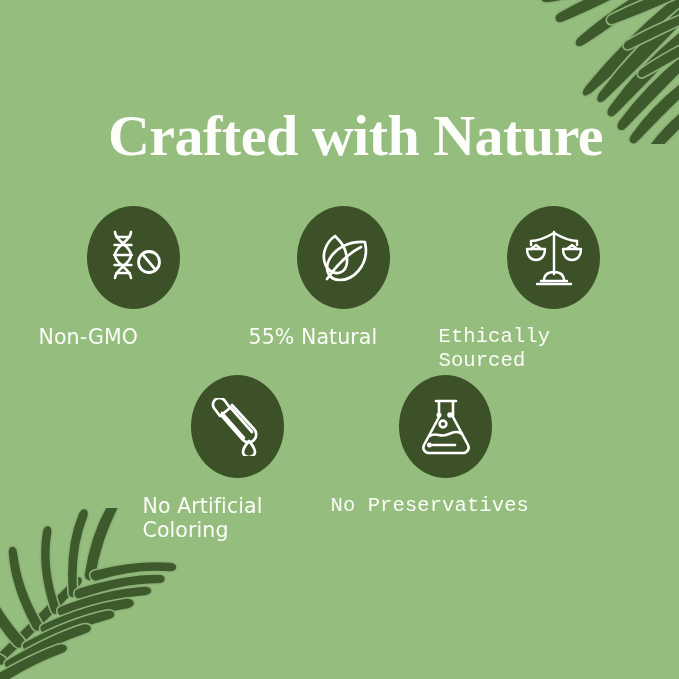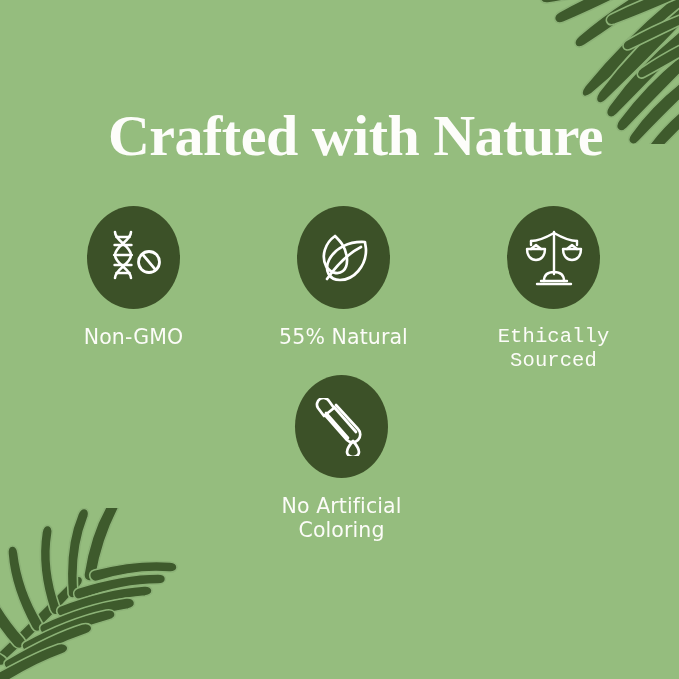--- a/index.html
+++ b/index.html
@@ -94,21 +94,21 @@
     border-radius: 50%;
     background: #3c5128;
     display: flex;
     align-items: center;
     justify-content: center;
   }
   .badge-icon svg { display: block; }
 
   .badge-label {
     margin-top: 16px;
-    text-align: center;
+    text-align: left;
     color: #fcfcf8;
     font-family: "DejaVu Sans", "Liberation Sans", sans-serif;
     font-size: 20.5px;
     line-height: 1.17;
     letter-spacing: 0.1px;
     white-space: pre-line;
     width: 190px;
   }
 
   .badge-wide .badge-label { width: 230px; font-family: Liberation Mono, monospace; }
@@ -234,16 +234,33 @@
             <path d="M20 9 L42 34"></path>
             <path d="M11 17 L33 42 C36 45 41 45 44 42 C47 39 47 34 44 31 L22 7"></path>
             <path d="M39 43 C39 43 33 50 33 54 C33 57 36 59 39 59 C42 59 45 57 45 54 C45 50 39 43 39 43 Z"></path>
           </g>
         </svg>
       </div>
       <div class="badge-label">No Artificial
 Coloring</div>
     </div>
 
+    <div class="badge badge-wide">
+      <div class="badge-icon">
+        <svg width="54" height="58" viewBox="0 0 54 58" xmlns="http://www.w3.org/2000/svg">
+          <g fill="none" stroke="#ffffff" stroke-width="2.6" stroke-linecap="round" stroke-linejoin="round">
+            <path d="M17 3 H37"></path>
+            <path d="M20 4 V19 L5 47 C3 51 6 55 10 55 H44 C48 55 51 51 49 47 L34 19 V4"></path>
+            <path d="M11 38 C16 34 21 39 27 37 C33 35 38 32 43 36"></path>
+            <circle cx="24" cy="26" r="3.4"></circle>
+            <circle cx="31" cy="17" r="1.5"></circle>
+            <circle cx="20" cy="17" r="1.2"></circle>
+            <path d="M14 47 H36"></path>
+            <circle cx="10.5" cy="47" r="1.2"></circle>
+          </g>
+        </svg>
+      </div>
+      <div class="badge-label">No Preservatives</div>
+    </div>
 
   </div>
 
 </div>
 
 </body></html>

